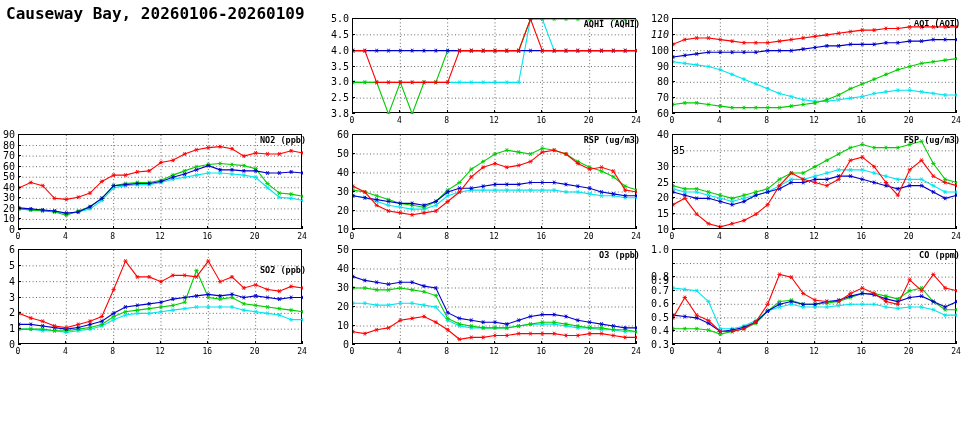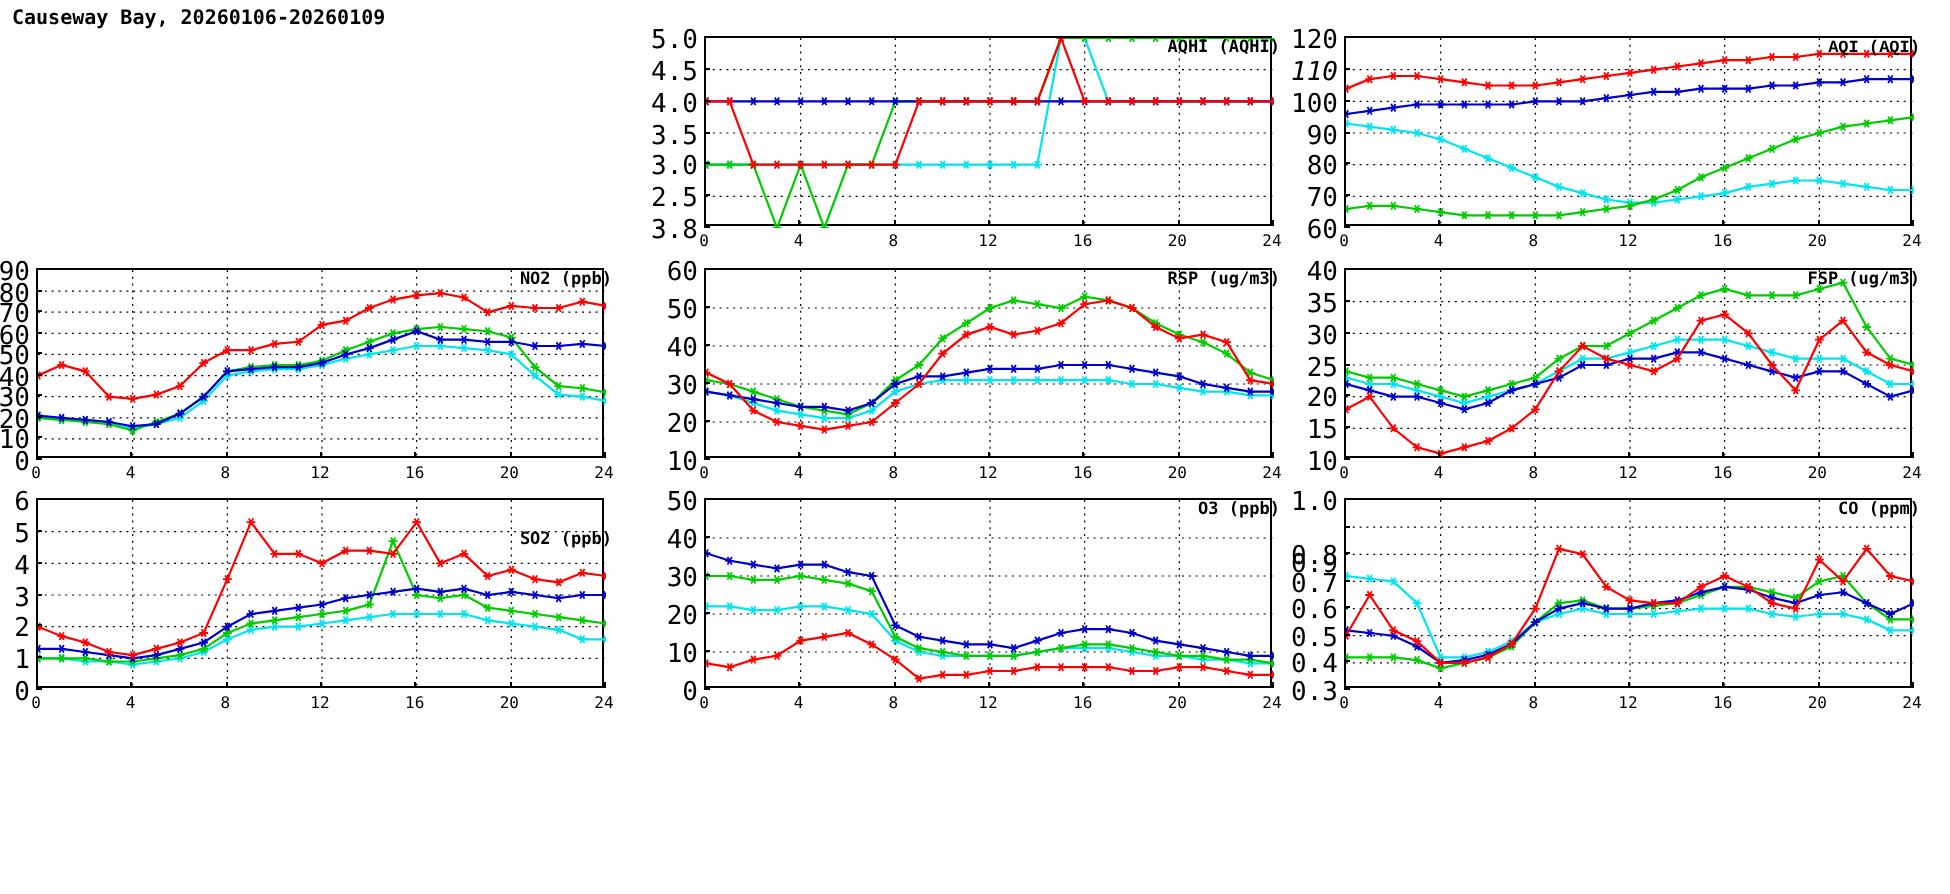--- a/index.html
+++ b/index.html
@@ -5,39 +5,39 @@
   html,body{margin:0;padding:0;}
   body{
     width:975px;height:447px;background:#ffffff;
     font-family:"DejaVu Sans Mono", monospace;
     overflow:hidden;
   }
   #root{position:relative;width:975px;height:447px;}
   .title{
     position:absolute;left:6px;top:4px;
     font-family:"DejaVu Sans Mono", monospace;
-    font-size:10px;font-weight:bold;color:#000;
+    font-size:16px;font-weight:bold;color:#000;
     letter-spacing:0px;
   }
   .panel{position:absolute;}
   .plotbox{position:absolute;border:1px solid #000;box-sizing:border-box;background:#fff;}
   .panel-label{
     position:absolute;right:2px;top:1px;
     font-size:8.5px;font-weight:bold;color:#000;
     font-family:"DejaVu Sans Mono", monospace;
     white-space:nowrap;
     z-index:5;
   }
   .tick-x{
     position:absolute;font-size:8px;color:#000;
     font-family:"DejaVu Sans Mono", monospace;
     text-align:center;
   }
   .tick-y{
-    position:absolute;font-size:13px;color:#000;
+    position:absolute;font-size:10px;color:#000;
     font-family:"DejaVu Sans Mono", monospace;
     text-align:right;
   }
   svg{display:block;}
 </style>
 </head>
 <body>
 
 <div id="root">
   <div class="title">Causeway Bay, 20260106-20260109</div>
@@ -287,21 +287,21 @@
       <div class="tick-y" style="left: 0px; width: 31px; top: 92px;">10</div>
       <div style="position: absolute; left: 34px; top: 97px; width: 3px; height: 1px; background: rgb(0, 0, 0);"></div>
       <div class="tick-y" style="left: 0px; width: 31px; top: 76.1667px;">15</div>
       <div style="position: absolute; left: 34px; top: 81.1667px; width: 3px; height: 1px; background: rgb(0, 0, 0);"></div>
       <div class="tick-y" style="left: 0px; width: 31px; top: 60.3333px;">20</div>
       <div style="position: absolute; left: 34px; top: 65.3333px; width: 3px; height: 1px; background: rgb(0, 0, 0);"></div>
       <div class="tick-y" style="left: 0px; width: 31px; top: 44.5px;">25</div>
       <div style="position: absolute; left: 34px; top: 49.5px; width: 3px; height: 1px; background: rgb(0, 0, 0);"></div>
       <div class="tick-y" style="left: 0px; width: 31px; top: 28.6667px;">30</div>
       <div style="position: absolute; left: 34px; top: 33.6667px; width: 3px; height: 1px; background: rgb(0, 0, 0);"></div>
-      <div class="tick-y" style="left: 0px; width: 31px; top: 12.8333px;">35</div>
+      <div class="tick-y" style="left: 16px; width: 31px; top: 12.8333px;">35</div>
       <div style="position: absolute; left: 34px; top: 17.8333px; width: 3px; height: 1px; background: rgb(0, 0, 0);"></div>
       <div class="tick-y" style="left: 0px; width: 31px; top: -3px;">40</div>
       <div style="position: absolute; left: 34px; top: 2px; width: 3px; height: 1px; background: rgb(0, 0, 0);"></div>
       <div class="tick-x" style="left: 24px; width: 20px; top: 100px;">0</div>
       <div style="position: absolute; left: 34px; top: 94px; width: 1px; height: 3px; background: rgb(0, 0, 0);"></div>
       <div class="tick-x" style="left: 71.3333px; width: 20px; top: 100px;">4</div>
       <div style="position: absolute; left: 81.3333px; top: 94px; width: 1px; height: 3px; background: rgb(0, 0, 0);"></div>
       <div class="tick-x" style="left: 118.667px; width: 20px; top: 100px;">8</div>
       <div style="position: absolute; left: 128.667px; top: 94px; width: 1px; height: 3px; background: rgb(0, 0, 0);"></div>
       <div class="tick-x" style="left: 166px; width: 20px; top: 100px;">12</div>

